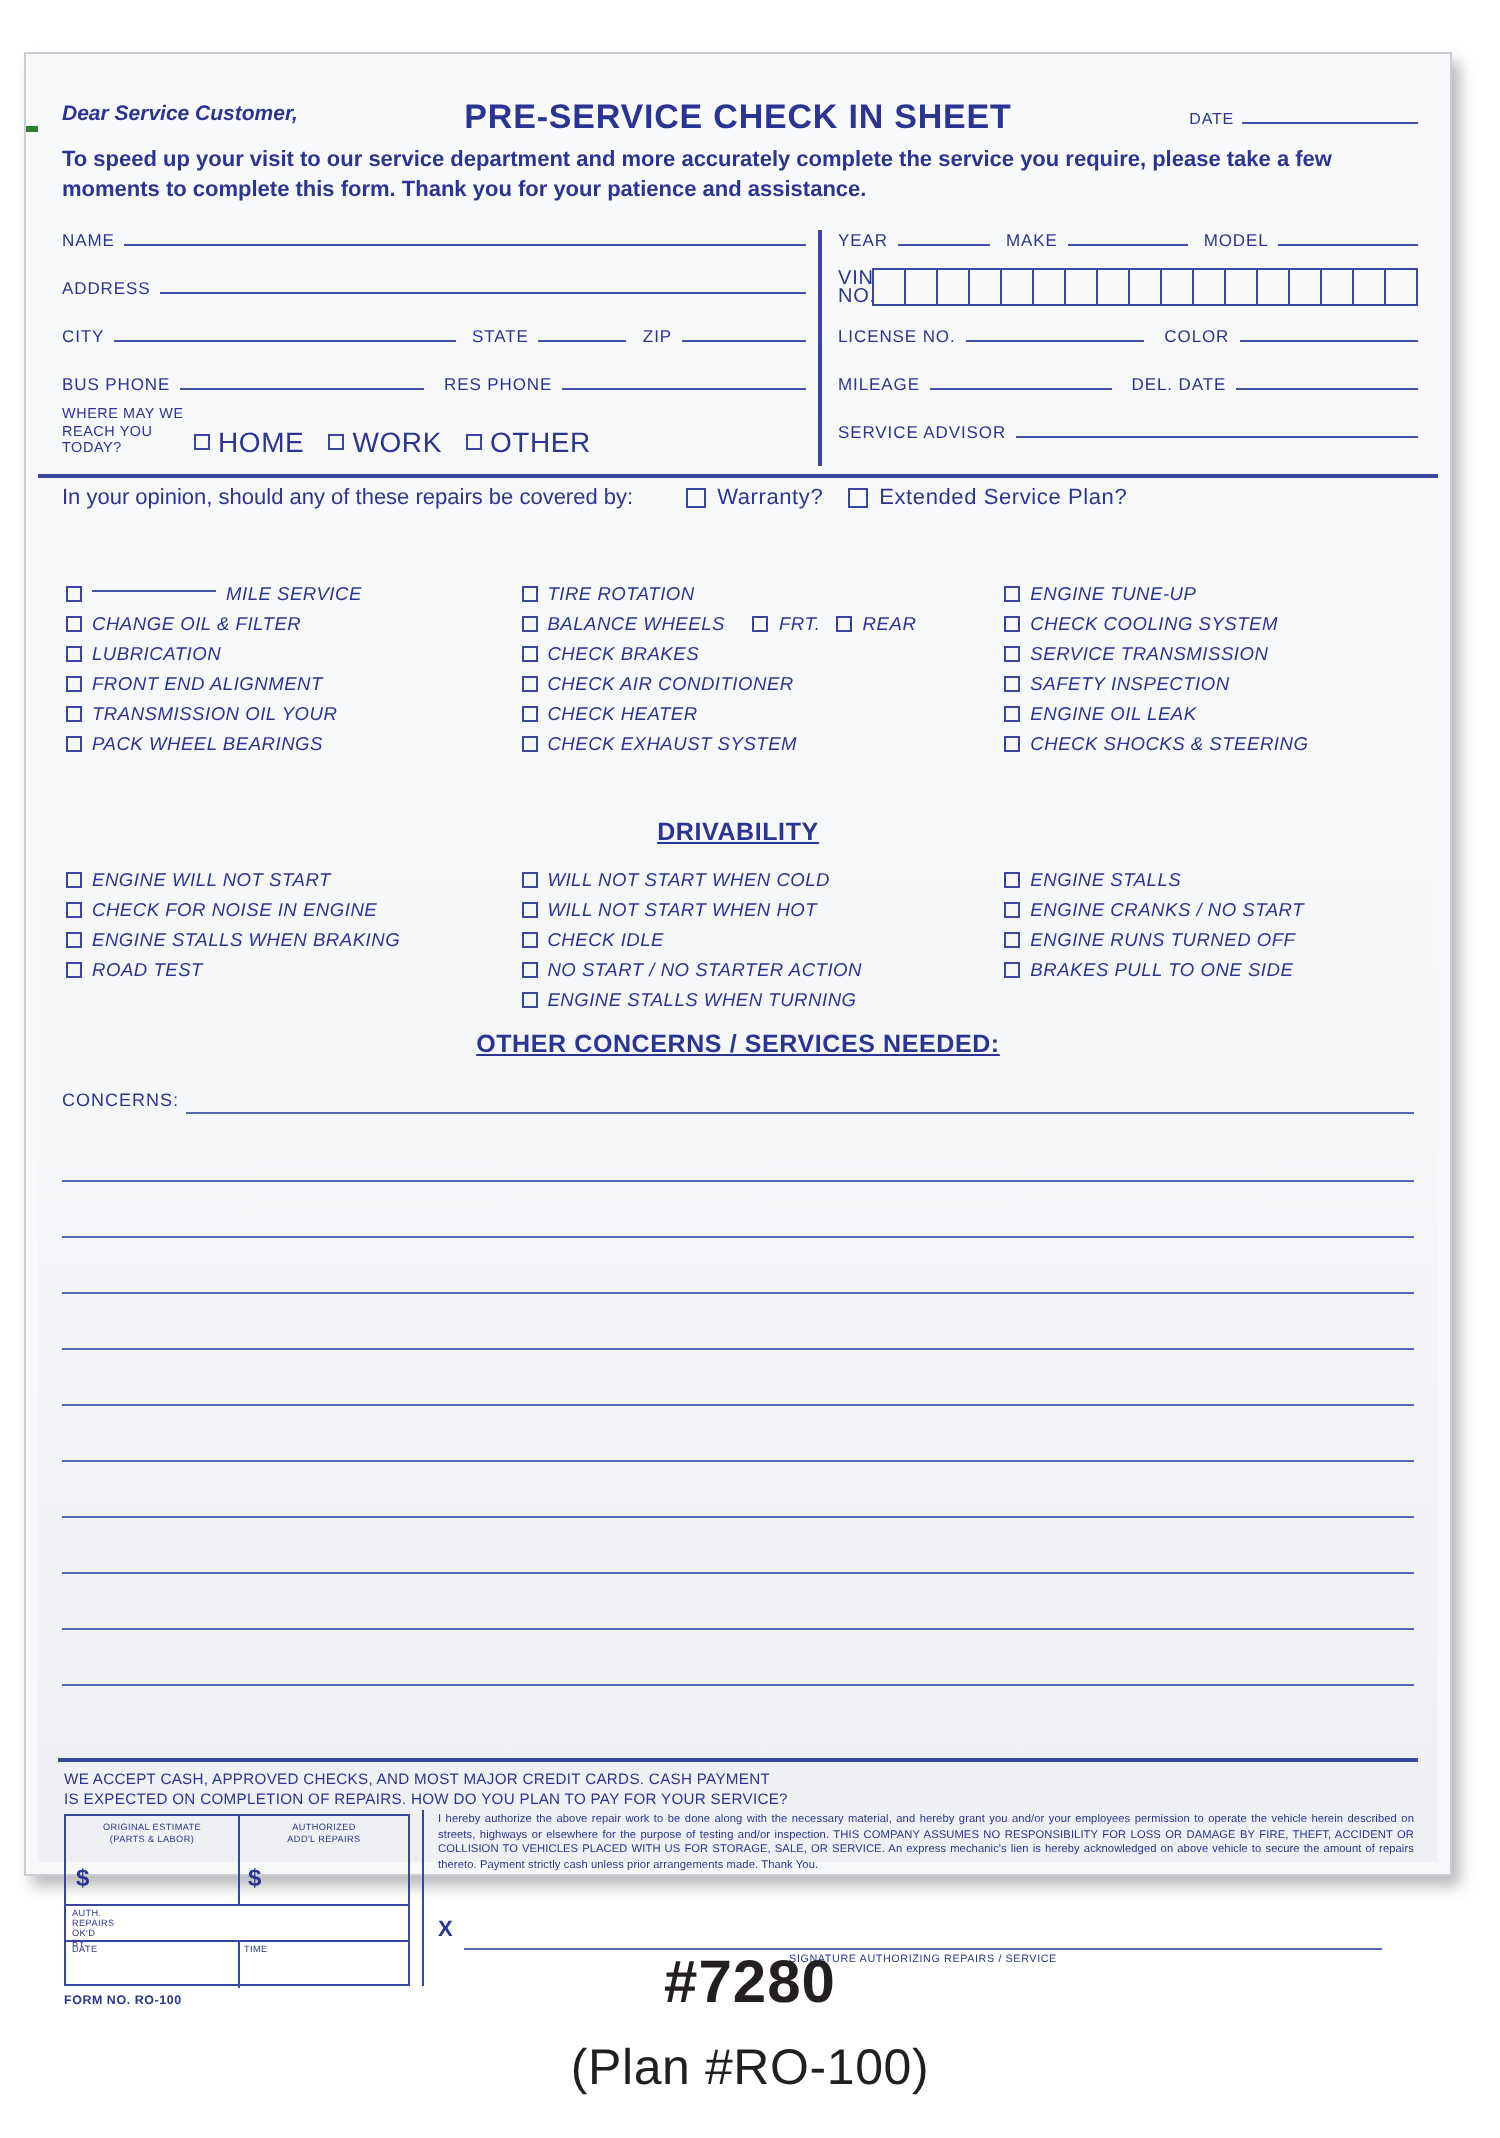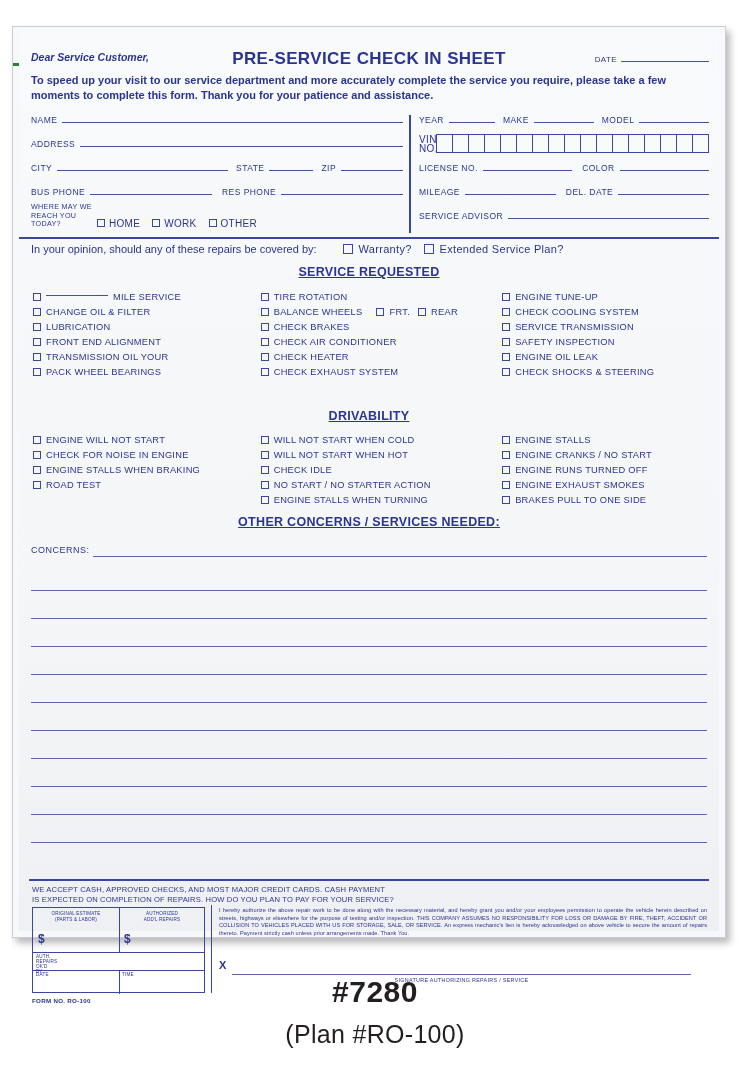--- a/index.html
+++ b/index.html
@@ -71,21 +71,21 @@
   .fld .lbl { font-size: 8.5px; color: #2a3492; letter-spacing: .45px; white-space: nowrap; }
   .fld .ln { height: 1px; background: #4450a6; margin: 0 0 2.5px 5px; flex: 1; }
   .fld .ln.fx { flex: none; }
 
   .reach-row { display: flex; align-items: flex-end; margin-top: 2px; }
   .reach-lbl { font-size: 7.2px; color: #2a3492; line-height: 8.5px; letter-spacing: .3px; width: 66px; }
   .cbox {
     display: inline-block; width: 8px; height: 8px;
     border: 1px solid #3a46a0; background: transparent; margin-right: 4px;
   }
-  .chk-item { display: flex; align-items: center; font-size: 10px; color: #2a3492; margin-right: 12px; letter-spacing: .3px; }
+  .chk-item { display: flex; align-items: center; font-size: 14px; color: #2a3492; margin-right: 12px; letter-spacing: .3px; }
 
   
   .vin-row { display: flex; align-items: center; margin-bottom: 10px; }
   .vin-lbl { font-size: 10px; color: #2a3492; line-height: 9px; width: 17px; letter-spacing: .4px; }
   .vin-grid { display: flex; border: 1px solid #3a46a0; height: 19px; flex: 1; }
   .vin-cell { flex: 1; border-right: 1px solid #3a46a0; }
   .vin-cell:last-child { border-right: none; }
 
   .hrule-full { position: absolute; left: 0; right: 0; height: 2px; background: #3a46a0; }
 
@@ -106,21 +106,21 @@
 
   
   .cols { position: absolute; left: 0; right: 0; display: flex; }
   .col { position: relative; }
   .col.c1 { width: 245px; padding-left: 14px; }
   .col.c2 { width: 245px; }
   .col.c3 { width: 220px; }
   .opt {
     display: flex; align-items: center;
     font-size: 9.3px; color: #2a3492; letter-spacing: .25px;
-    line-height: 12px; height: 15px;
+    line-height: 12px; height: 15px; font-style: italic;
   }
   .opt .cbox { width: 8px; height: 8px; margin-right: 5px; flex: none; }
   .opt .blank-ln { width: 62px; height: 1px; background: #4450a6; margin: 0 5px 3px 0; }
   .sub-opts { display: flex; align-items: center; margin-left: 14px; }
   .sub-opts .chk-item { font-size: 9.3px; margin-right: 8px; }
 
   
   .concerns-label {
     position: absolute; left: 12px;
     font-size: 9px; color: #2a3492; letter-spacing: .5px;
@@ -292,21 +292,20 @@
         <span class="chk-item">
           <span class="cbox"></span>
           <span>Warranty?</span>
         </span>
         <span class="chk-item">
           <span class="cbox"></span>
           <span>Extended Service Plan?</span>
         </span>
       </div>
 
-      <div class="section-head" style="position:absolute;left:0;right:0;top:232px;">SERVICE REQUESTED</div>
 
       <div class="cols" style="top:256px;">
         <div class="col c1">
           <div class="opt">
             <span class="cbox"></span>
             <span class="blank-ln"></span>
             <span>MILE SERVICE</span>
           </div>
           <div class="opt">
             <span class="cbox"></span>
@@ -446,24 +445,20 @@
           <div class="opt">
             <span class="cbox"></span>
             <span>ENGINE CRANKS / NO START</span>
           </div>
           <div class="opt">
             <span class="cbox"></span>
             <span>ENGINE RUNS TURNED OFF</span>
           </div>
           <div class="opt">
             <span class="cbox"></span>
-            <span>ENGINE EXHAUST SMOKES</span>
-          </div>
-          <div class="opt">
-            <span class="cbox"></span>
             <span>BRAKES PULL TO ONE SIDE</span>
           </div>
         </div>
       </div>
 
       <div class="section-head" style="position:absolute;left:0;right:0;top:482px;">OTHER CONCERNS / SERVICES NEEDED:</div>
 
       <div class="concerns-label" style="top:512px;">CONCERNS:</div>
 
       <div class="cline" style="left:74px;right:12px;top:523px;"></div>

